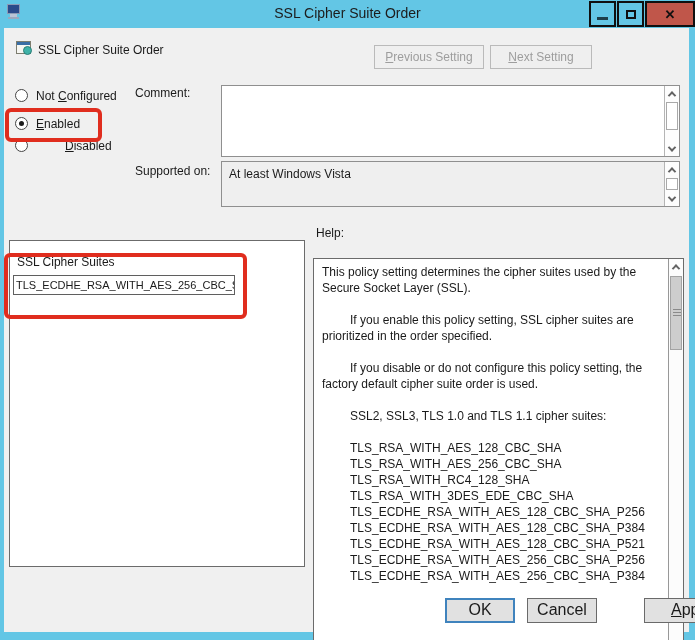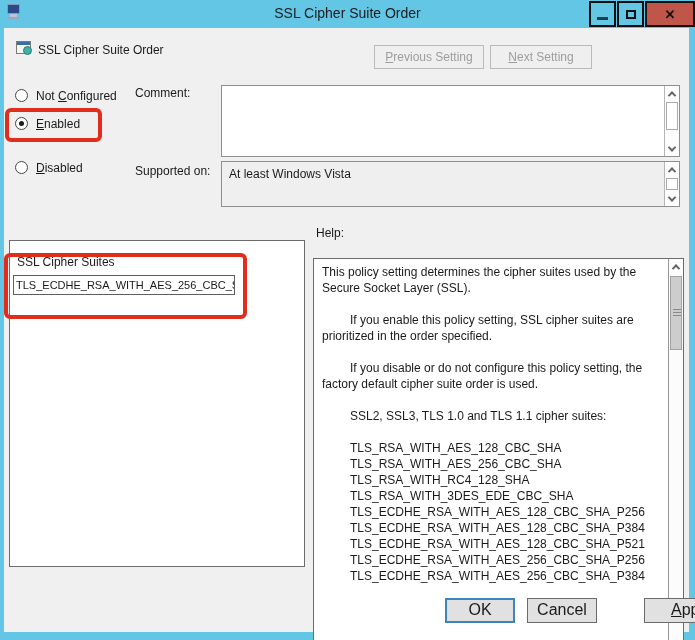--- a/index.html
+++ b/index.html
@@ -29,21 +29,21 @@
   .hi-disc { position:absolute; left:7px; top:5px; width:9px; height:9px; border-radius:50%; background:#3fb2a8; border:1px solid #2c7d76; }
   .hdr-title { left:34px; top:15px; font-size:12px; }
   .hdr-btn { height:24px; background:#efefef; border:1px solid #bababa; color:#9d9d9d; text-align:center; line-height:22px; font-size:12px; }
   .prev-btn { left:370px; top:17px; width:110px; }
   .next-btn { left:486px; top:17px; width:102px; }
   .radio-row { display:flex; align-items:flex-start; height:16px; cursor:default; }
   .radio-circle { width:13px; height:13px; border:1px solid #454545; border-radius:50%; background:#fff; margin-right:8px; position:relative; flex:none; }
   .radio-circle.selected::after { content:""; position:absolute; left:3px; top:3px; width:5px; height:5px; border-radius:50%; background:#1a1a1a; }
   .r1 { left:11px; top:61px; }
   .r2 { left:11px; top:89px; }
-  .r3 { left:11px; top:133px; }
+  .r3 { left:11px; top:111px;gap:29px; }
   .u { text-decoration:underline; }
   .lbl { font-size:12px; color:#1a1a1a; }
   .comment-lbl { left:131px; top:58px; }
   .supported-lbl { left:131px; top:136px; }
   .box { background:#fff; border:1px solid #8f8f8f; }
   .comment-box { left:217px; top:57px; width:459px; height:72px; }
   .supported-box { left:217px; top:133px; width:459px; height:46px; background:#efefef; }
   .supported-text { position:absolute; left:7px; top:5px; font-size:12px; }
   .vsb { position:absolute; right:0; top:0; bottom:0; width:15px; border-left:1px solid #b5b5b5; background:#fdfdfd; }
   .sb-arrow { position:absolute; left:0; width:14px; height:15px; display:flex; align-items:center; justify-content:center; }

